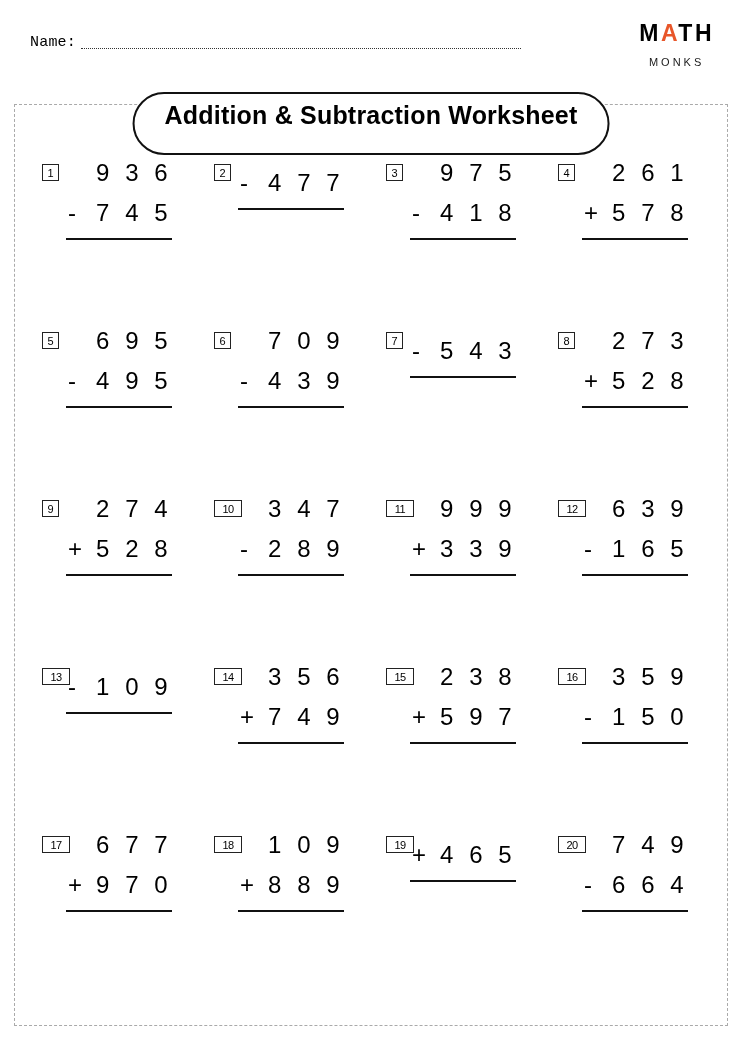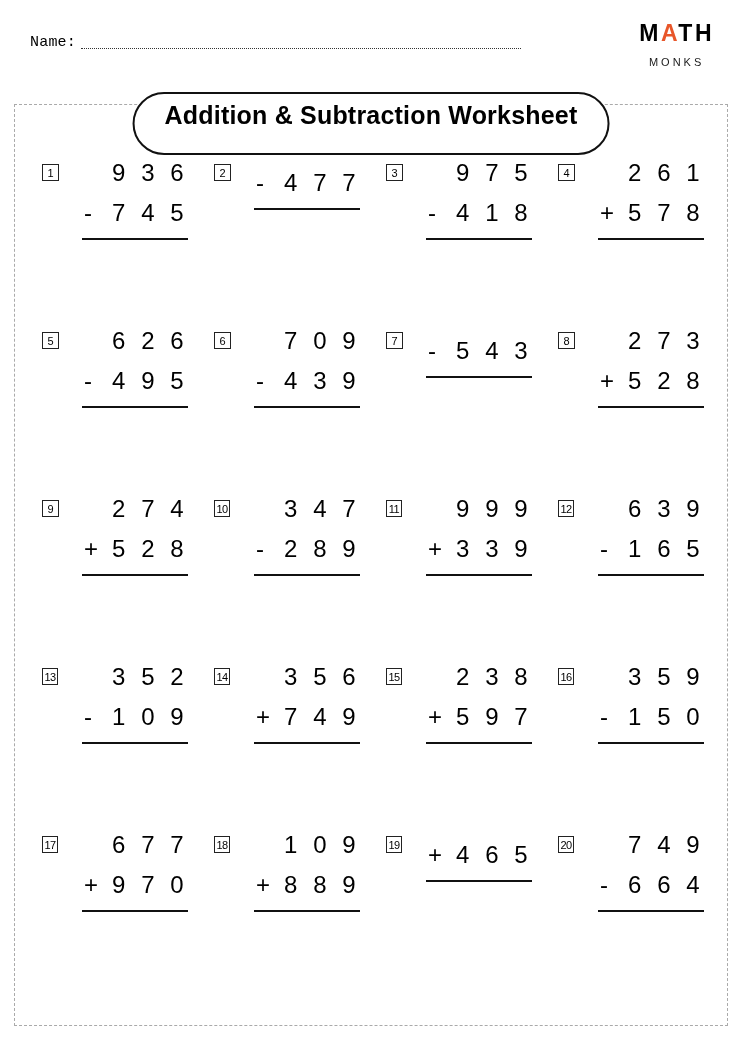--- a/index.html
+++ b/index.html
@@ -126,25 +126,25 @@
     width: 17px;
     height: 17px;
     border: 1px solid #222;
     font-size: 11px;
     line-height: 16px;
     text-align: center;
     box-sizing: border-box;
     background: #fff;
   }
   .qnum.wide {
-    width: 16px;
+    width: 28px;
     letter-spacing: -0.5px;
   }
   .stack {
-    margin-left: 40px;
+    margin-left: 24px;
     text-align: right;
     width: 106px;
   }
   .row-top, .row-bottom {
     font-size: 24px;
     letter-spacing: 4.5px;
     height: 30px;
     line-height: 30px;
     white-space: pre;
   }
@@ -217,21 +217,21 @@
           <div class="row-top">2 6 1</div>
           <div class="row-bottom"><span class="op">+</span><span>5 7 8</span></div>
           <div style="height: 34px;"></div>
         </div>
       </div>
     </div>
     <div class="cell">
       <div class="cell-inner">
         <div class="qnum">5</div>
         <div class="stack">
-          <div class="row-top">6 2 6</div>
+          <div class="row-top">6 9 5</div>
           <div class="row-bottom"><span class="op">-</span><span>4 9 5</span></div>
           <div style="height: 34px;"></div>
         </div>
       </div>
     </div>
     <div class="cell">
       <div class="cell-inner">
         <div class="qnum">6</div>
         <div class="stack">
           <div class="row-top">7 0 9</div>
@@ -296,21 +296,20 @@
           <div class="row-top">6 3 9</div>
           <div class="row-bottom"><span class="op">-</span><span>1 6 5</span></div>
           <div style="height: 34px;"></div>
         </div>
       </div>
     </div>
     <div class="cell">
       <div class="cell-inner">
         <div class="qnum wide">13</div>
         <div class="stack">
-          <div class="row-top">3 5 2</div>
           <div class="row-bottom"><span class="op">-</span><span>1 0 9</span></div>
           <div style="height: 34px;"></div>
         </div>
       </div>
     </div>
     <div class="cell">
       <div class="cell-inner">
         <div class="qnum wide">14</div>
         <div class="stack">
           <div class="row-top">3 5 6</div>

